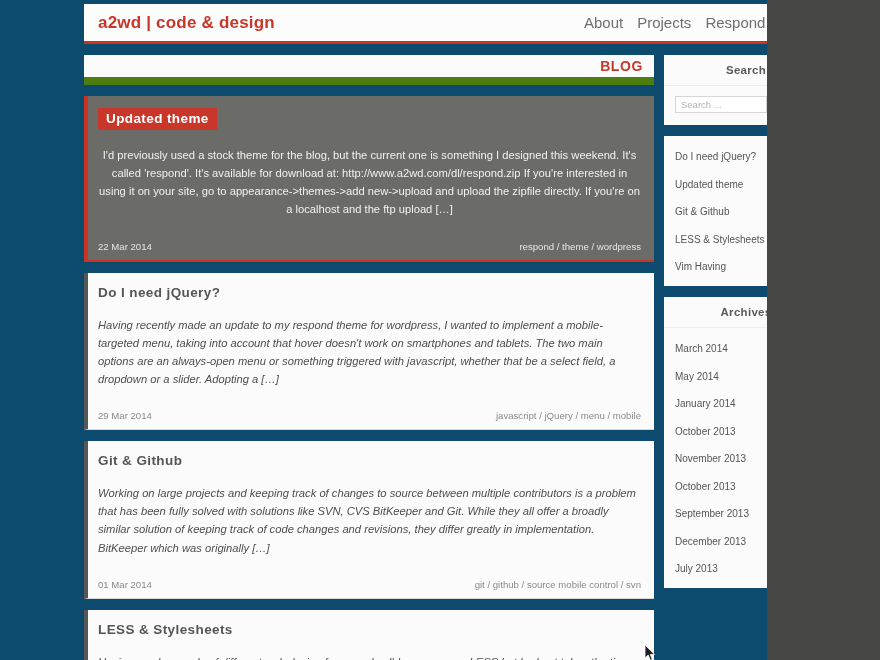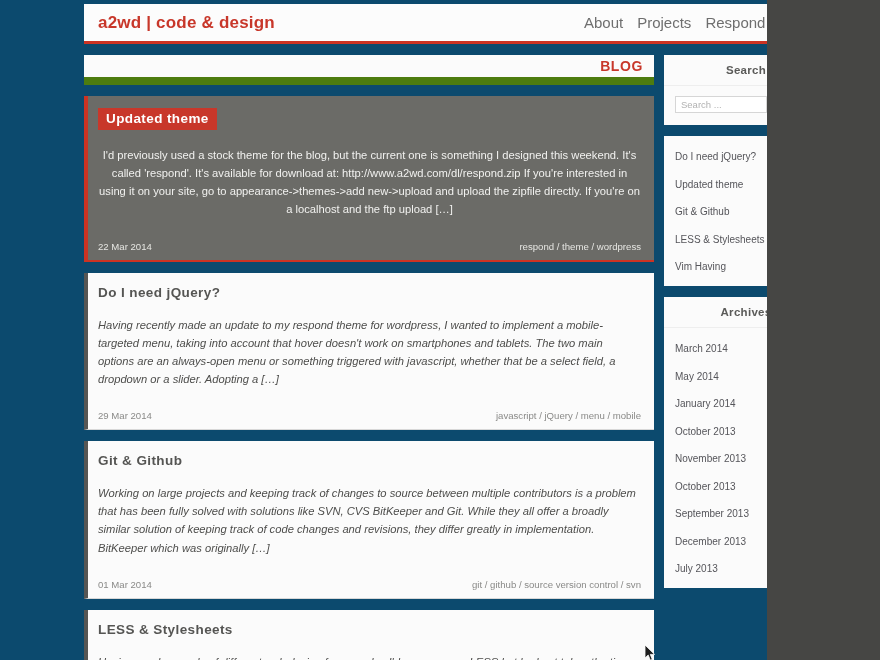--- a/index.html
+++ b/index.html
@@ -247,21 +247,21 @@
             <span class="date">29 Mar 2014</span>
             <span class="tags">javascript / jQuery / menu / mobile</span>
           </div>
         </article>
 
         <article class="post plain">
           <h2 class="post-title">Git &amp; Github</h2>
           <p class="post-excerpt">Working on large projects and keeping track of changes to source between multiple contributors is a problem that has been fully solved with solutions like SVN, CVS BitKeeper and Git. While they all offer a broadly similar solution of keeping track of code changes and revisions, they differ greatly in implementation. BitKeeper which was originally […]</p>
           <div class="post-meta">
             <span class="date">01 Mar 2014</span>
-            <span class="tags">git / github / source version control / svn</span>
+            <span class="tags">git / github / source mobile control / svn</span>
           </div>
         </article>
 
         <article class="post plain">
           <h2 class="post-title">LESS &amp; Stylesheets</h2>
           <p class="post-excerpt">Having used a couple of different web design frameworks, I'd come across LESS but had not taken the time to properly understand it till now and really, can't understand why it wasn't till 2009 that it appeared (or 2007, for the original, SASS). The website for the language is at http://www.lesscss.org/ though for a really good overview, […]</p>
 
         </article>
 
       </div>

